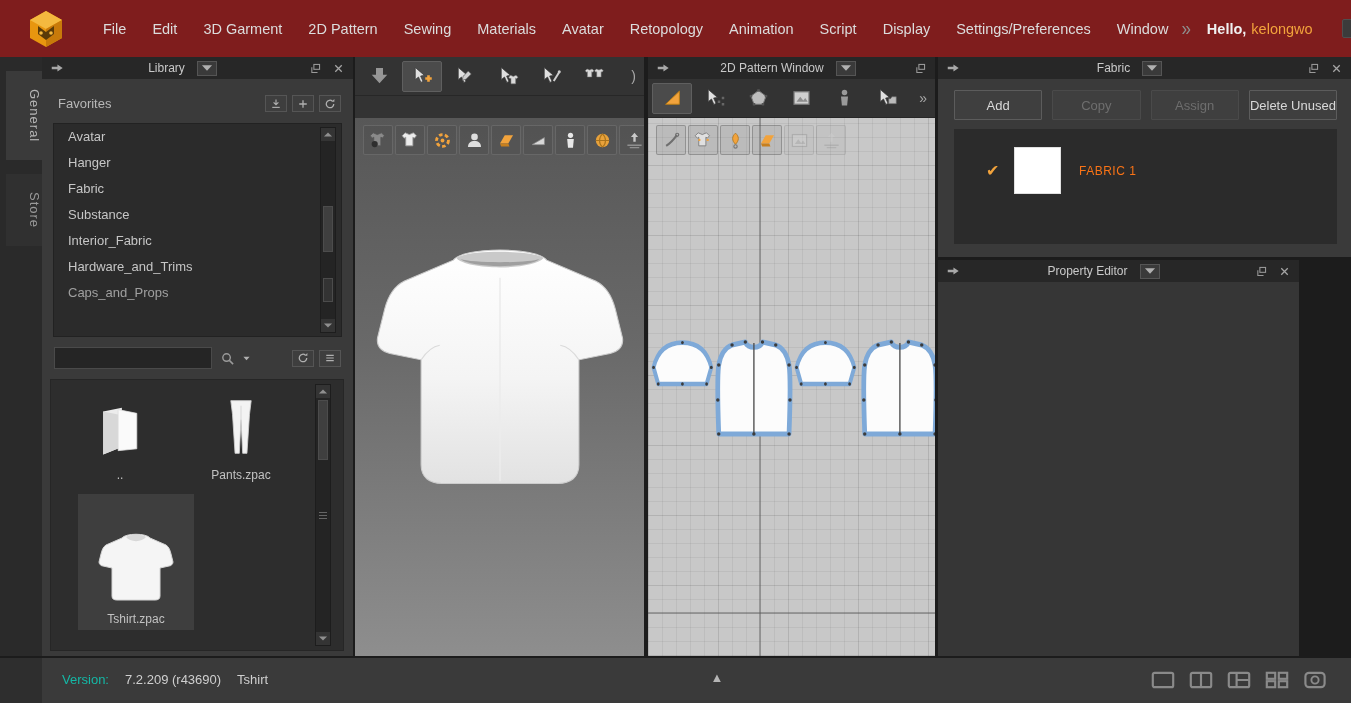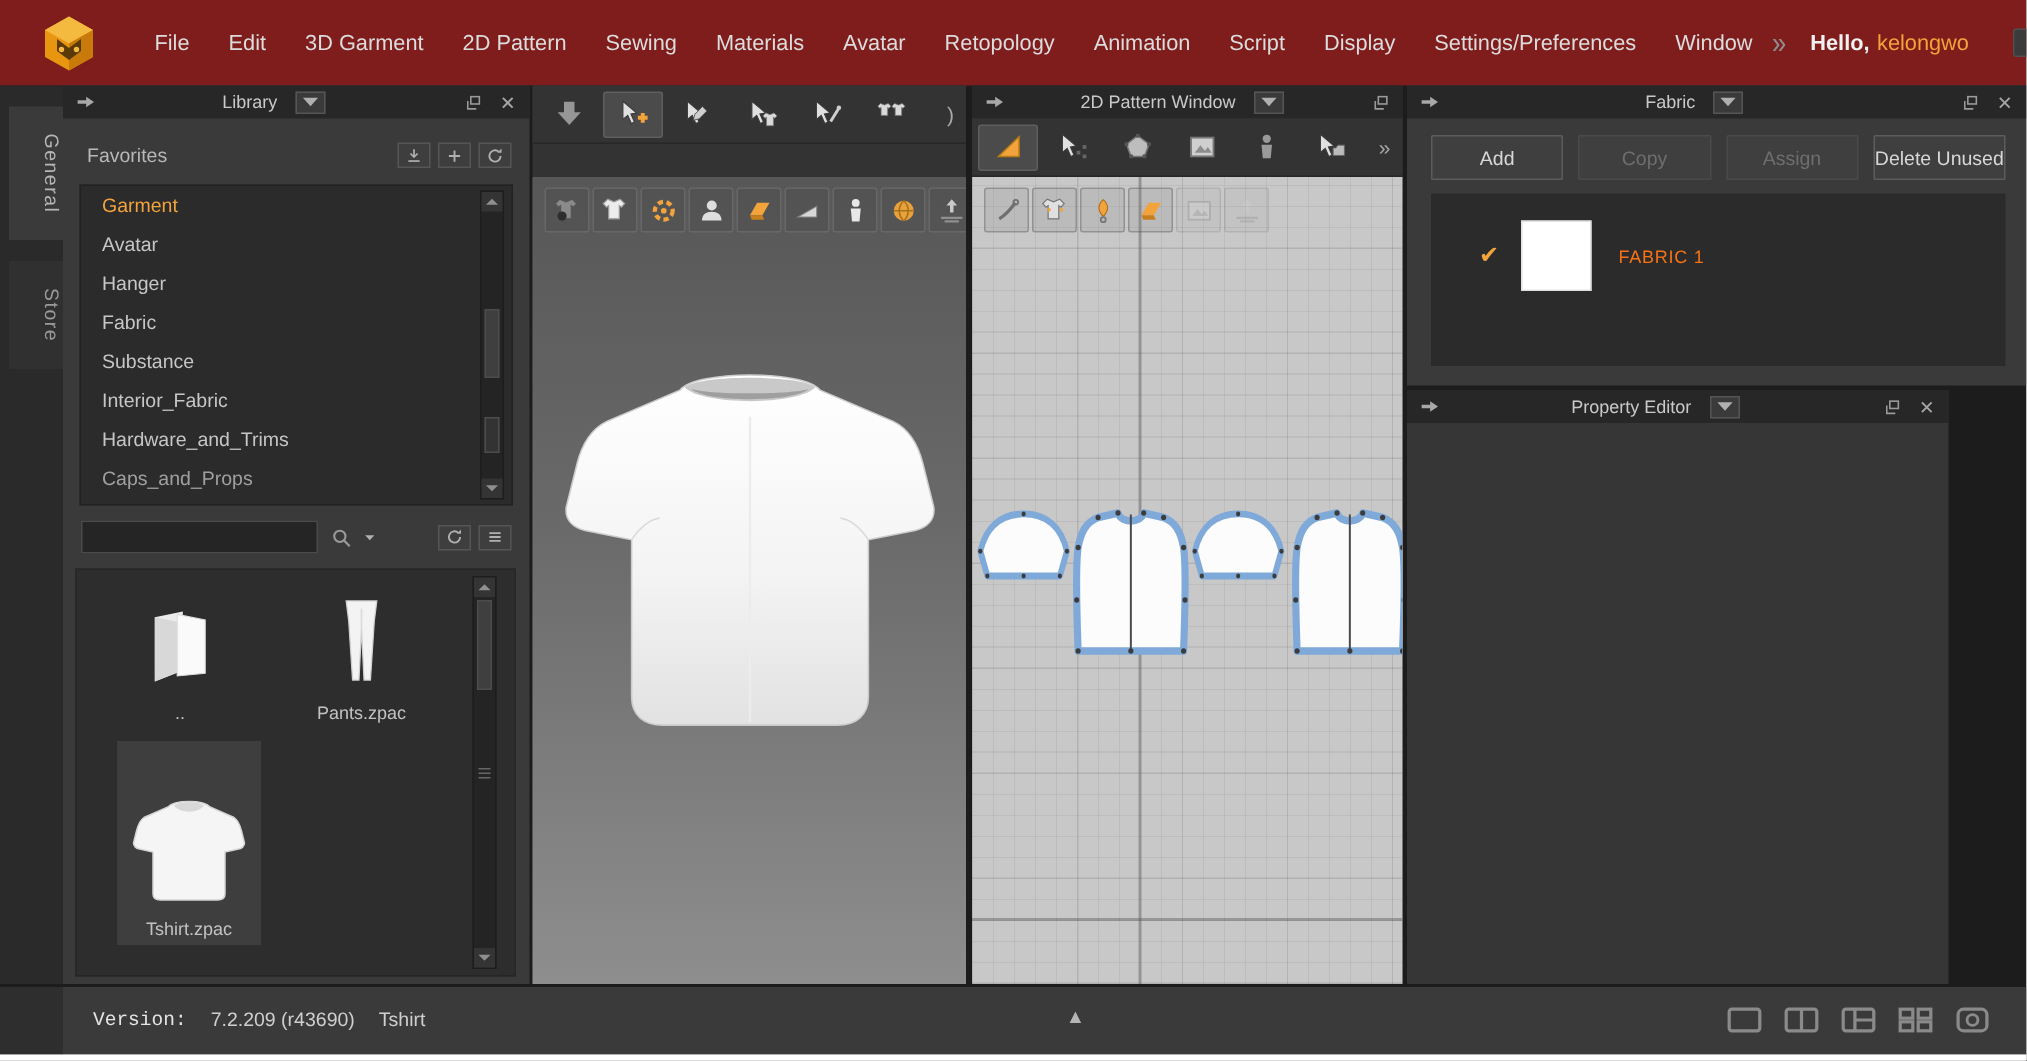--- a/index.html
+++ b/index.html
@@ -69,21 +69,21 @@
            border:1px solid #262626;}
   .file-item{position:absolute;display:flex;flex-direction:column;align-items:center;
              justify-content:flex-end;box-sizing:border-box;padding-bottom:4px;}
   .file-item.sel{background:#3e3e3e;}
   .file-thumb{display:block;margin-bottom:8px;}
   .file-label{font-size:12px;color:#c2c2c2;}
   .files .file-item:nth-child(1){left:14px;top:10px;width:110px;height:96px;}
   .files .file-item:nth-child(1) .file-thumb{width:62px;height:56px;}
   .files .file-item:nth-child(2){left:132px;top:4px;width:116px;height:102px;}
   .files .file-item:nth-child(2) .file-thumb{width:34px;height:66px;}
-  .files .file-item:nth-child(3){left:27px;top:114px;width:96px;height:136px;}
+  .files .file-item:nth-child(3){left:27px;top:114px;width:116px;height:136px;}
   .files .file-item:nth-child(3) .file-thumb{width:80px;height:76px;}
 
   
   #view3d{left:355px;top:57px;width:289px;height:599px;background:#333;}
   #view2d{left:648px;top:57px;width:287px;height:599px;background:#333;}
   .vp-toolbar{height:38px;background:#333;border-bottom:1px solid #272727;display:flex;
               align-items:center;padding:0 4px;gap:3px;}
   .tb-btn{width:40px;height:31px;display:flex;align-items:center;justify-content:center;
           border:1px solid transparent;border-radius:2px;box-sizing:border-box;flex:0 0 auto;}
   .tb-btn.active{background:#4b4b4b;border-color:#5f5f5f;}
@@ -121,21 +121,21 @@
   .fab-check{width:18px;height:18px;color:#f2a33c;font-size:16px;line-height:18px;visibility:hidden;}
   .fab-check.on{visibility:visible;}
   .fab-swatch{width:45px;height:45px;background:#ffffff;border:1px solid #e0e0e0;margin-left:10px;}
   .fab-name{font-size:12px;color:#f97316;margin-left:18px;letter-spacing:.5px;}
   #propedit{left:938px;top:260px;width:361px;height:396px;background:#363636;}
 
   
   .statusbar{position:absolute;left:0;top:658px;width:1351px;height:45px;background:#3a3a3a;}
   .status-notch{position:absolute;left:0;top:0;width:42px;height:100%;background:#2e2e2e;}
   .status-text{position:absolute;left:62px;top:14px;font-size:13px;display:flex;gap:16px;}
-  .st-label{color:#e5e5e5;font-family:Liberation Mono, monospace;}
+  .st-label{color:#14b8a6;}
   .st-val,.st-doc{color:#cfcfcf;}
   .status-expand{position:absolute;left:703px;top:12px;width:28px;height:20px;color:#b5b5b5;
                  font-size:13px;text-align:center;}
   .layout-btns{position:absolute;right:22px;top:10px;display:flex;gap:10px;}
   .layout-btns .tb-btn{width:28px;height:24px;border:none;}
   .layout-btns .tb-btn .ic{width:24px;height:18px;}
 
   .white-strip{position:absolute;left:0;top:703px;width:1351px;height:4px;background:#fff;}
 </style>
 </head>
@@ -258,23 +258,20 @@
                   <path d="M13 8 a5 5 0 1 1 -1.7 -3.8" fill="none" stroke="#b0b0b0" stroke-width="1.7"></path>
                   <path d="M13.8 1.4 v3.6 h-3.6 z" fill="#b0b0b0"></path>
                 </svg>
               </span>
   </div>
 </span>
       </div>
 
       <div class="fav-list">
         <div>
-  <div class="fav-item sel">
-    <span class="fav-item-label">Garment</span>
-  </div>
 
   <div class="fav-item">
     <span class="fav-item-label">Avatar</span>
   </div>
 
   <div class="fav-item">
     <span class="fav-item-label">Hanger</span>
   </div>
 
   <div class="fav-item">

